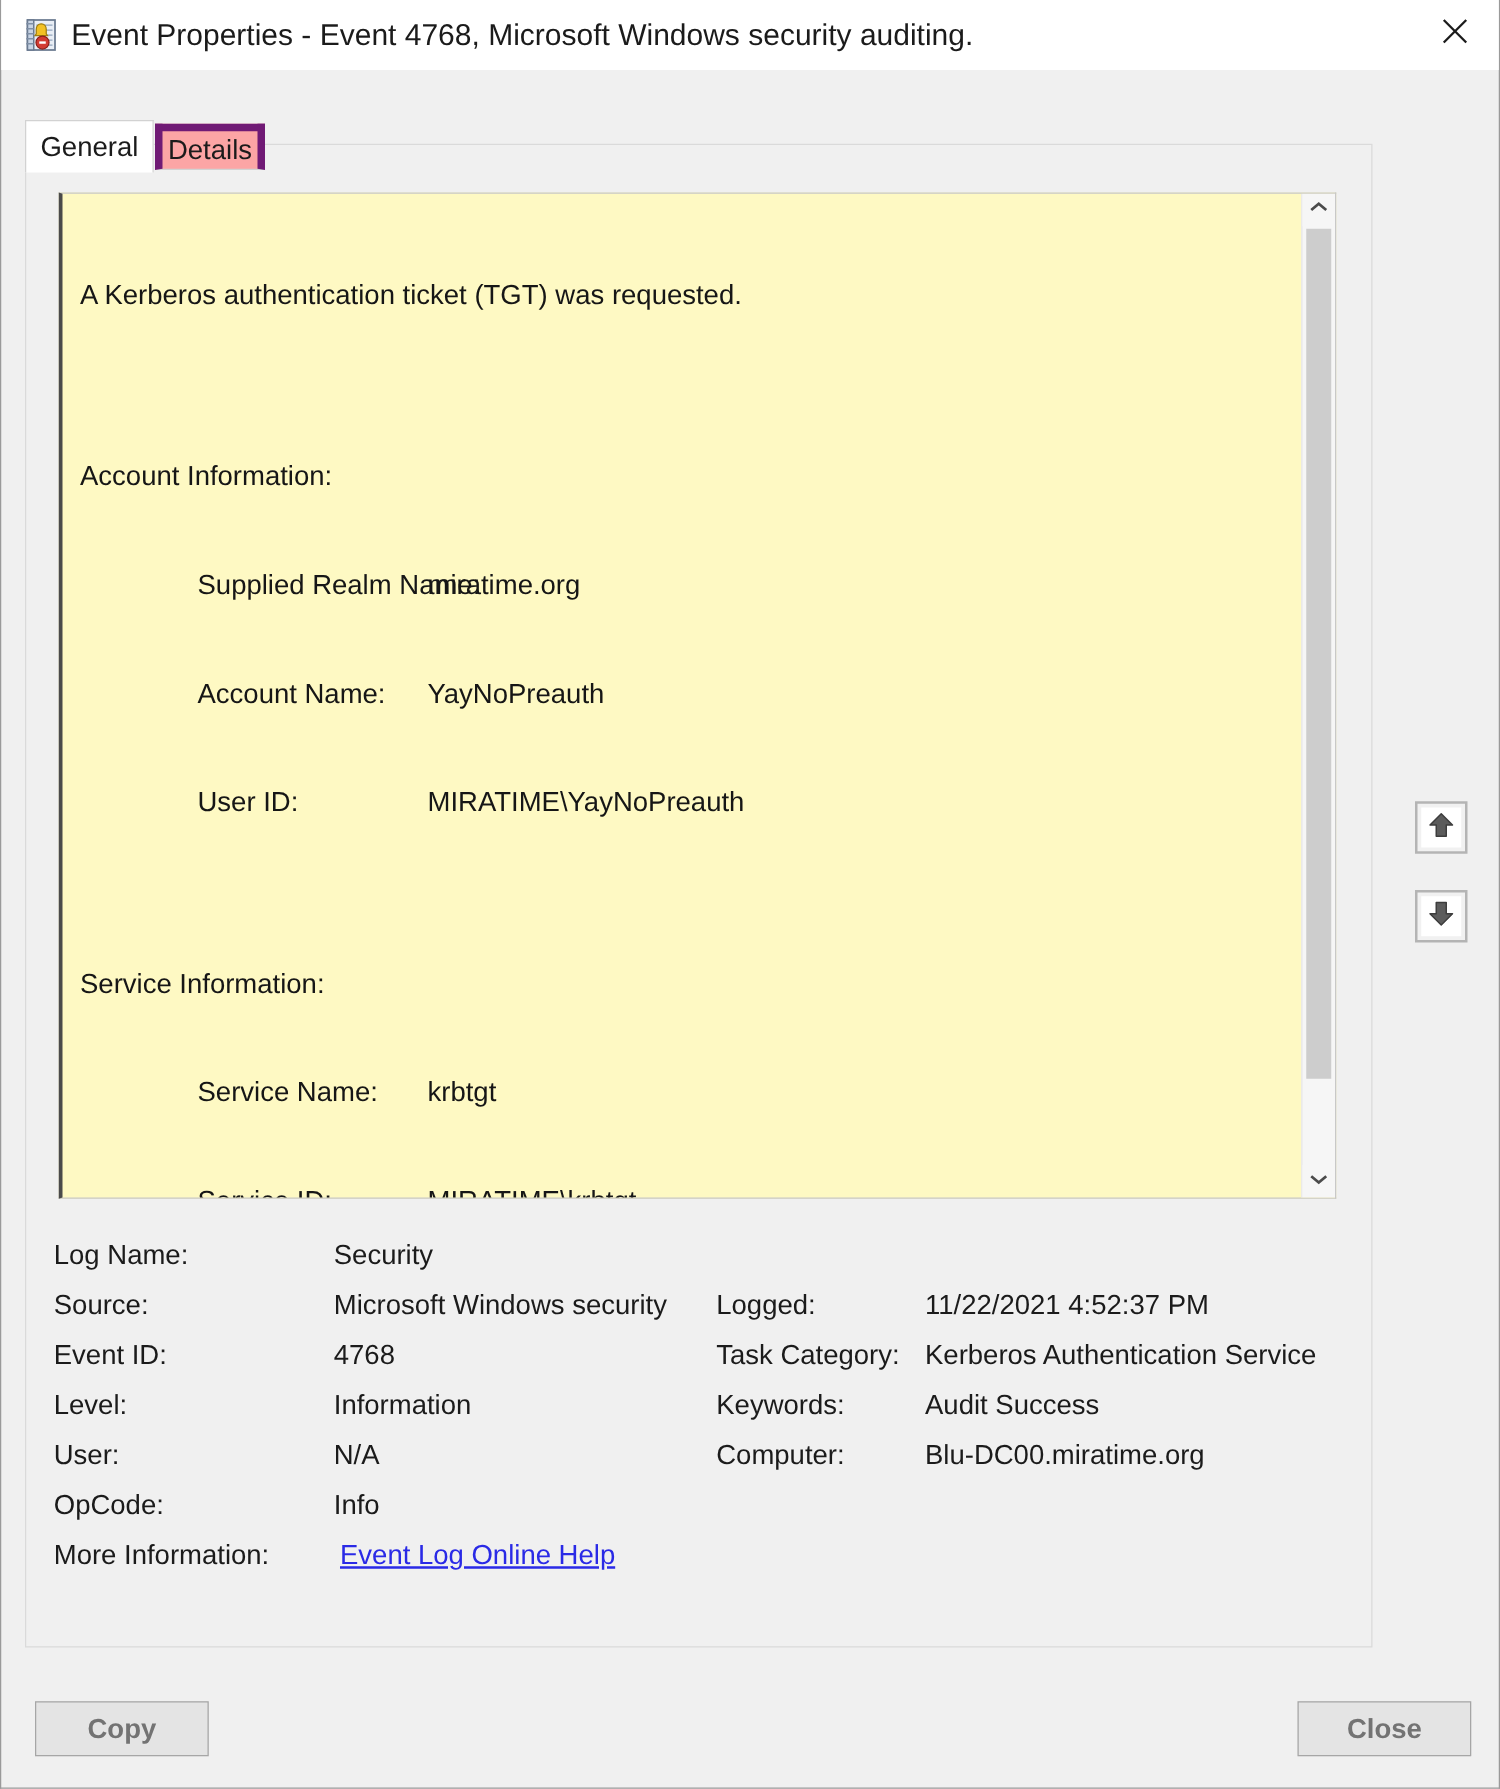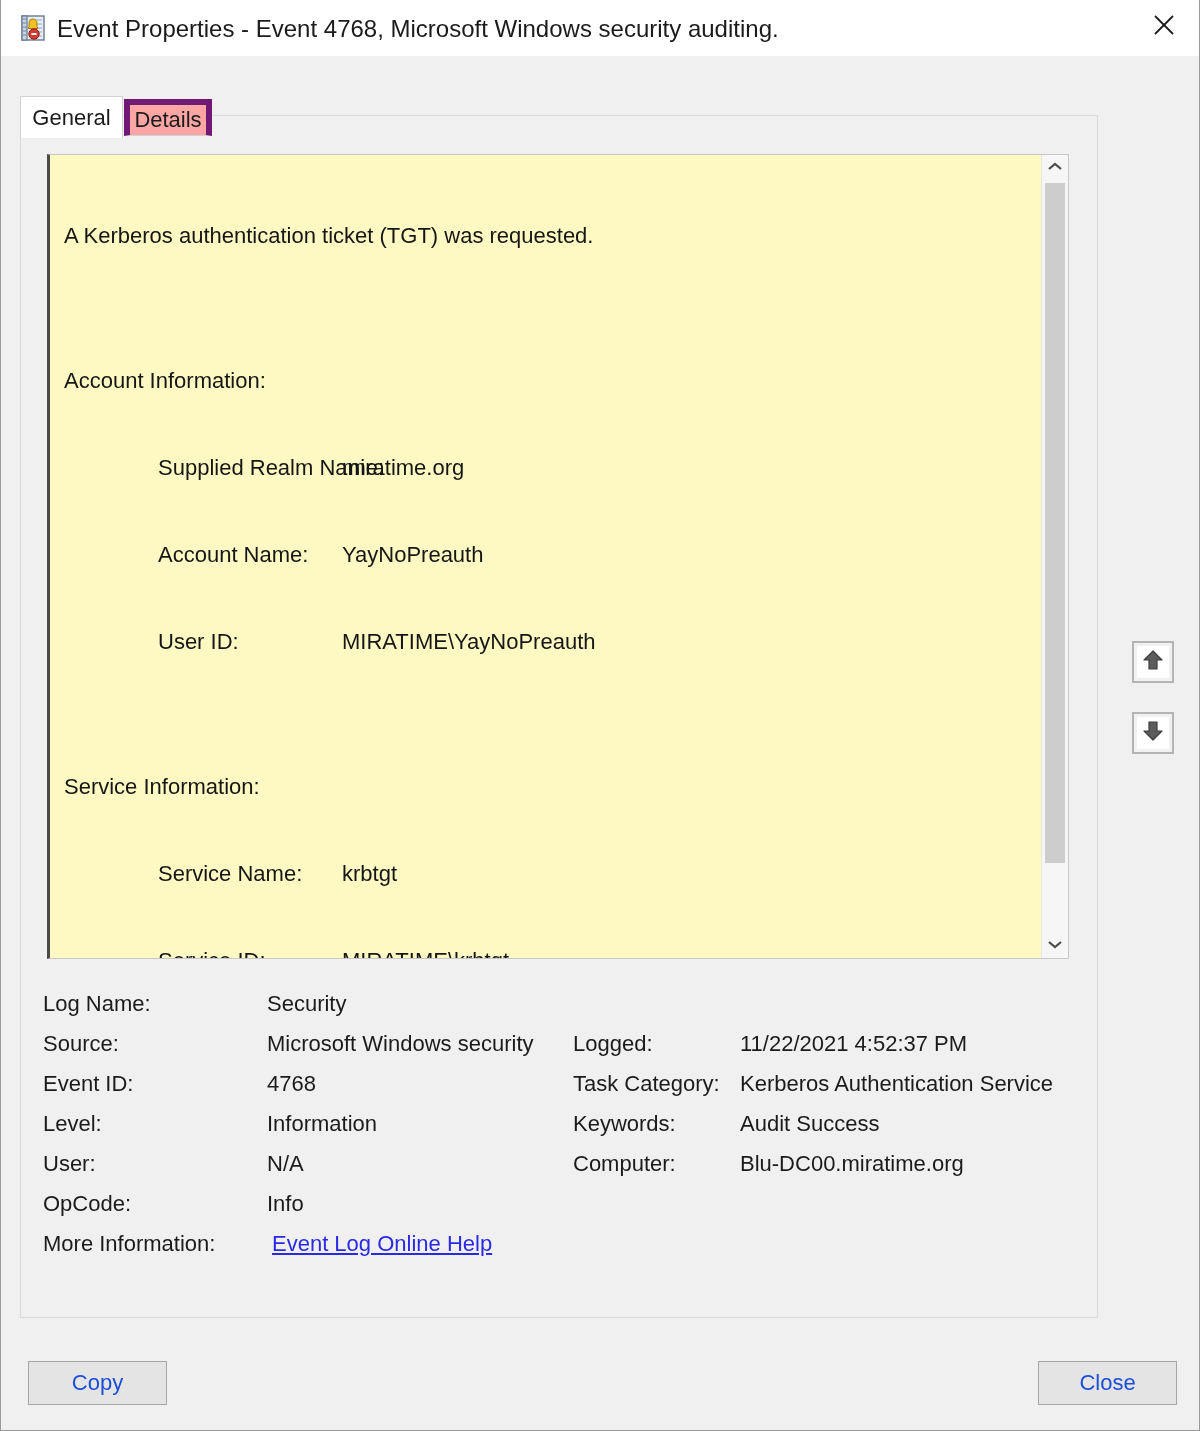--- a/index.html
+++ b/index.html
@@ -236,26 +236,27 @@
   .navbtn.down { left: 1131px; top: 712px; }
 
   
   .footbtn {
     position: absolute;
     height: 44px;
     background: #e4e4e4;
     border: 1px solid #a6a6a6;
     box-sizing: border-box;
     font-size: 22px;
-    color: #1d4ed8;
+    color: #737373;
     display: flex;
     align-items: center;
     justify-content: center;
     cursor: pointer;
     font-family: "Liberation Sans", sans-serif;
+    font-weight: bold;
   }
   .footbtn.copy { left: 27px; top: 1361px; width: 139px; }
   .footbtn.close { left: 1037px; top: 1361px; width: 139px; }
 </style>
 </head>
 <body>
 
 <div class="window">
 
   <div class="titlebar">

